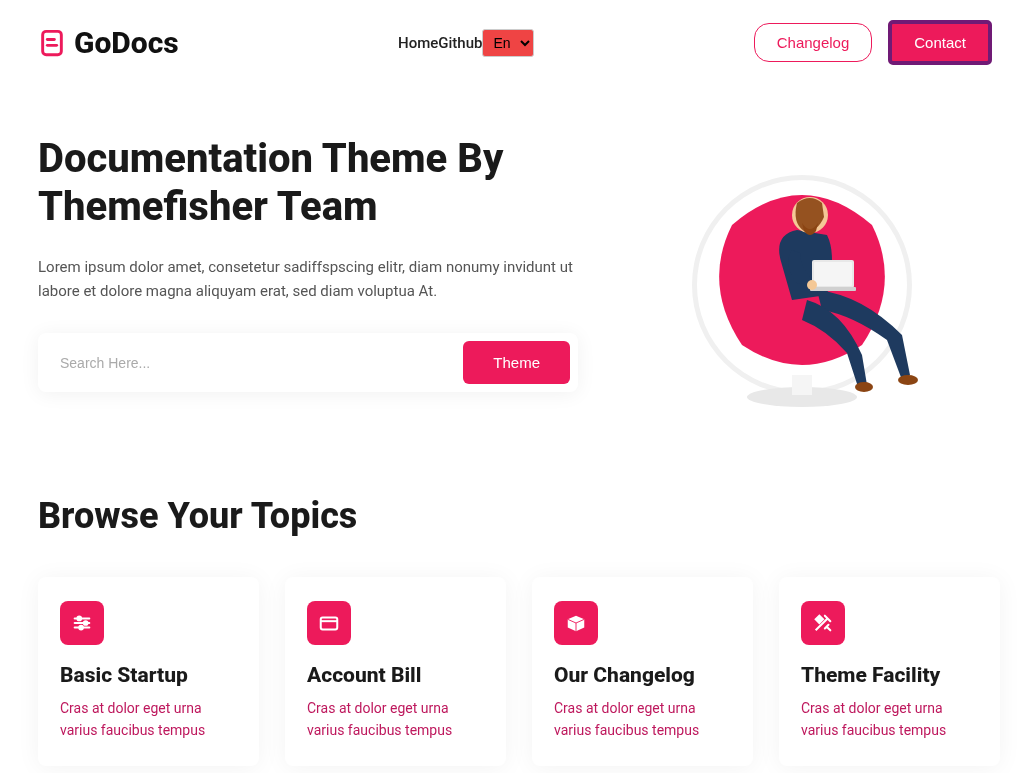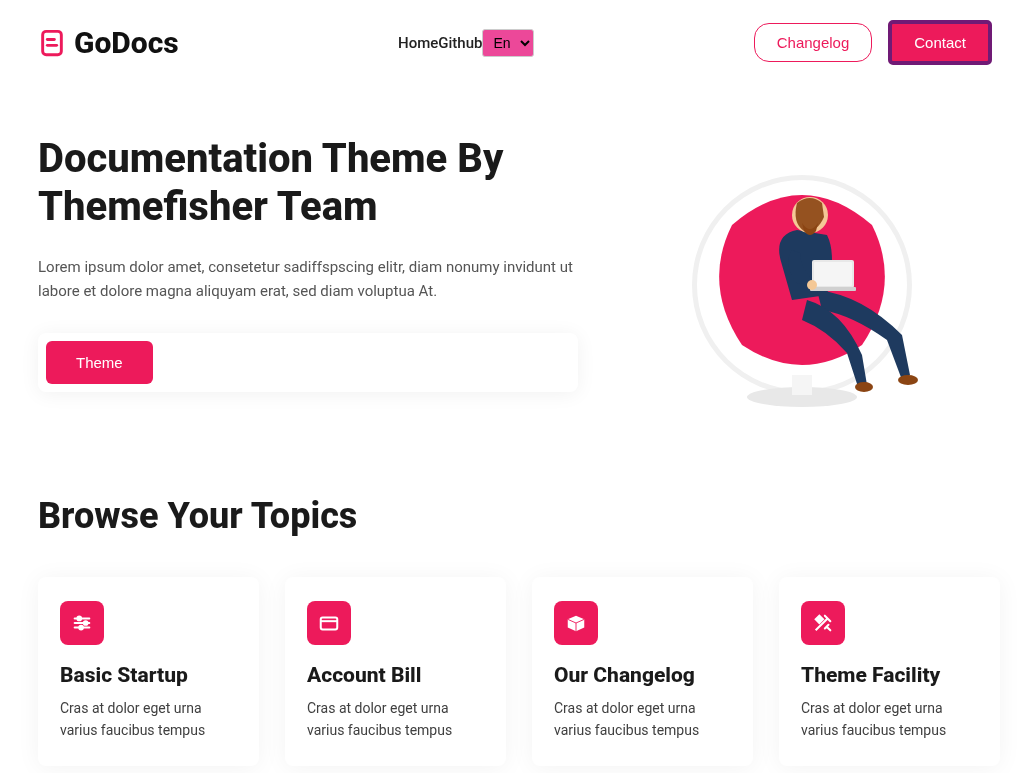--- a/index.html
+++ b/index.html
@@ -47,21 +47,21 @@
       font-size: 15px;
       color: #222;
       text-decoration: none;
       font-weight: 500;
     }
     .lang-select {
       font-size: 14px;
       padding: 4px 6px;
       border: 1px solid #ccc;
       border-radius: 3px;
-      background: #ec4899;
+      background: #ef4444;
       cursor: pointer;
     }
     .nav-right {
       display: flex;
       align-items: center;
       gap: 16px;
     }
     .btn-outline {
       padding: 10px 22px;
       border: 1px solid #ED1A5B;
@@ -178,21 +178,21 @@
       margin-bottom: 18px;
     }
     .topic-title {
       font-size: 21px;
       font-weight: 800;
       color: #1a1a1a;
       margin-bottom: 10px;
     }
     .topic-desc {
       font-size: 14px;
-      color: #404040;
+      color: #be185d;
       line-height: 1.6;
     }
   </style>
 </head>
 <body>
 
 <nav class="navbar">
   <a class="brand">
     <span class="brand-icon">
       <svg width="28" height="28" viewBox="0 0 24 24" fill="none">
@@ -214,20 +214,21 @@
     <button class="btn-outline">Changelog</button>
     <button class="btn-primary">Contact</button>
   </div>
 </nav>
 
 <section class="hero">
   <div class="hero-left">
     <h1 class="hero-title">Documentation Theme By Themefisher Team</h1>
     <p class="hero-desc">Lorem ipsum dolor amet, consetetur sadiffspscing elitr, diam nonumy invidunt ut labore et dolore magna aliquyam erat, sed diam voluptua At.</p>
     <div class="search-wrap">
+      <input type="text" class="search-input" placeholder="Search Here..." style="">
       <button class="search-btn">Theme</button>
     </div>
   </div>
   <div class="hero-right">
     <div class="hero-illustration">
       <svg width="280" height="280" viewBox="0 0 280 280">
 
         <ellipse cx="140" cy="150" rx="110" ry="110" fill="#f0f0f0"></ellipse>
         <ellipse cx="140" cy="150" rx="105" ry="105" fill="#ffffff"></ellipse>
 

